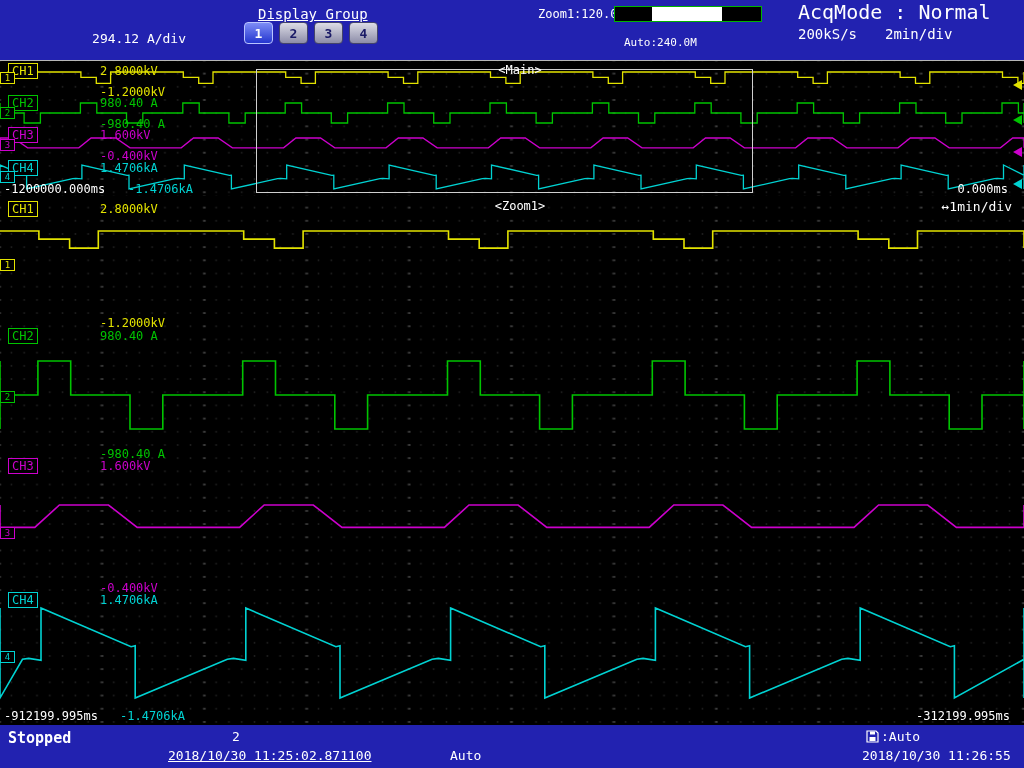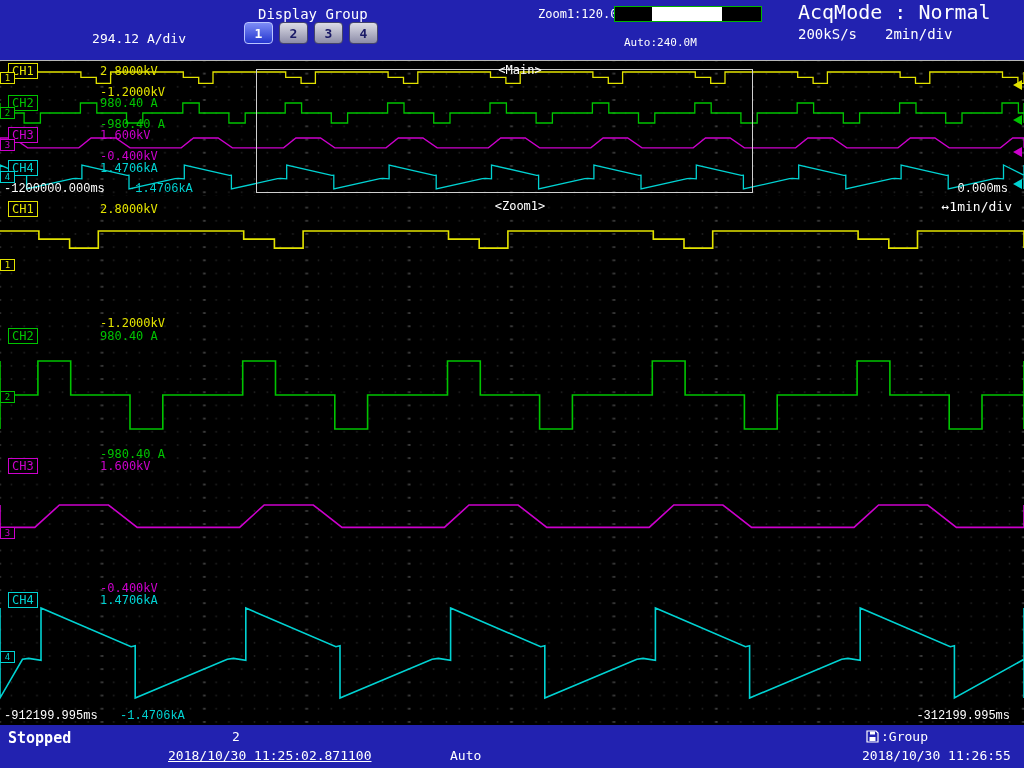--- a/index.html
+++ b/index.html
@@ -4,21 +4,21 @@
 <style>
   html,body{margin:0;padding:0;background:#000;}
   .screen{
     position:relative;width:1024px;height:768px;overflow:hidden;
     background:#000;font-family:"DejaVu Sans Mono",monospace;
     -webkit-font-smoothing:none;
   }
   
   .topbar{position:absolute;left:0;top:0;width:1024px;height:60px;background:#2222b0;color:#fff;}
   .readout{position:absolute;left:6px;top:1px;font-size:13px;line-height:15px;white-space:pre;}
-  .dg-label{position:absolute;left:258px;top:6px;font-size:14px;}
+  .dg-label{position:absolute;left:258px;top:6px;font-size:14px;text-decoration:underline;}
   .dg-buttons{position:absolute;left:244px;top:22px;display:flex;gap:6px;}
   .dg-btn{
     width:29px;height:22px;border-radius:4px;border:1px solid #44446a;
     background:linear-gradient(#dcdce6,#8d8da8);color:#1a1a66;
     font-family:inherit;font-size:13px;font-weight:bold;display:flex;align-items:center;justify-content:center;
     padding:0;cursor:pointer;
   }
   .dg-btn.active{background:linear-gradient(#7d8cf6,#2436cf);color:#fff;border-color:#b9c4ff;}
   .zoomind-label{position:absolute;left:538px;top:7px;font-size:12px;}
   .zoombar{position:absolute;left:614px;top:6px;width:146px;height:14px;border:1px solid #00b400;background:#000;}
@@ -35,21 +35,21 @@
     background-size:102.4px 13.2px,12.8px 13.2px;
     background-position:51px 6px,5px 6px;
   }
   #main-section{top:60px;height:135px;border-top:1px solid #b7b7b7;}
   #zoom-section{top:195px;height:530px;}
   .traces{position:absolute;left:0;top:0;}
   .ch-row{position:absolute;left:0;right:0;height:16px;font-size:12px;}
   .ch-tag{position:absolute;left:8px;top:0;border:1px solid;background:#000;padding:0 3px;line-height:14px;}
   .ch-val{position:absolute;left:100px;top:1px;}
   .ch-bot{position:absolute;left:100px;font-size:12px;}
-  .t-label{position:absolute;font-size:12px;color:#fff;white-space:nowrap;font-family:Liberation Mono, monospace;}
+  .t-label{position:absolute;font-size:12px;color:#fff;white-space:nowrap;}
   .view-title{position:absolute;left:0;right:0;text-align:center;color:#fff;font-size:12px;margin-left:16px;}
   .zoom-scale{position:absolute;right:12px;top:4px;color:#fff;font-size:13px;}
   .zoom-region-rect{position:absolute;top:8px;height:124px;border:1px solid #cfcfcf;box-sizing:border-box;}
   .pos-marker{
     position:absolute;left:0;width:15px;height:12px;border:1px solid;background:#000;
     font-size:9px;line-height:11px;text-align:center;box-sizing:border-box;
   }
   .level-arrow{
     position:absolute;right:2px;width:0;height:0;
     border-top:5px solid transparent;border-bottom:5px solid transparent;border-right:9px solid #fff;
@@ -190,18 +190,18 @@
     <div class="fb-status">Stopped</div>
     <div class="fb-group">2</div>
     <div class="fb-dt1">2018/10/30 11:25:02.871100</div>
     <div class="fb-auto">Auto</div>
     <div class="fb-file">
       <svg width="13" height="13" viewBox="0 0 13 13">
         <path d="M1 1 h9 l2 2 v9 h-11 z" fill="none" stroke="#fff" stroke-width="1.2"></path>
         <rect x="3.5" y="7" width="6" height="4" fill="#fff"></rect>
         <rect x="4" y="1.5" width="5" height="3" fill="#fff"></rect>
       </svg>
-      <span>:Group</span>
+      <span>:Auto</span>
     </div>
     <div class="fb-dt2">2018/10/30 11:26:55</div>
   </footer>
 
 </div>
 
 </body></html>

